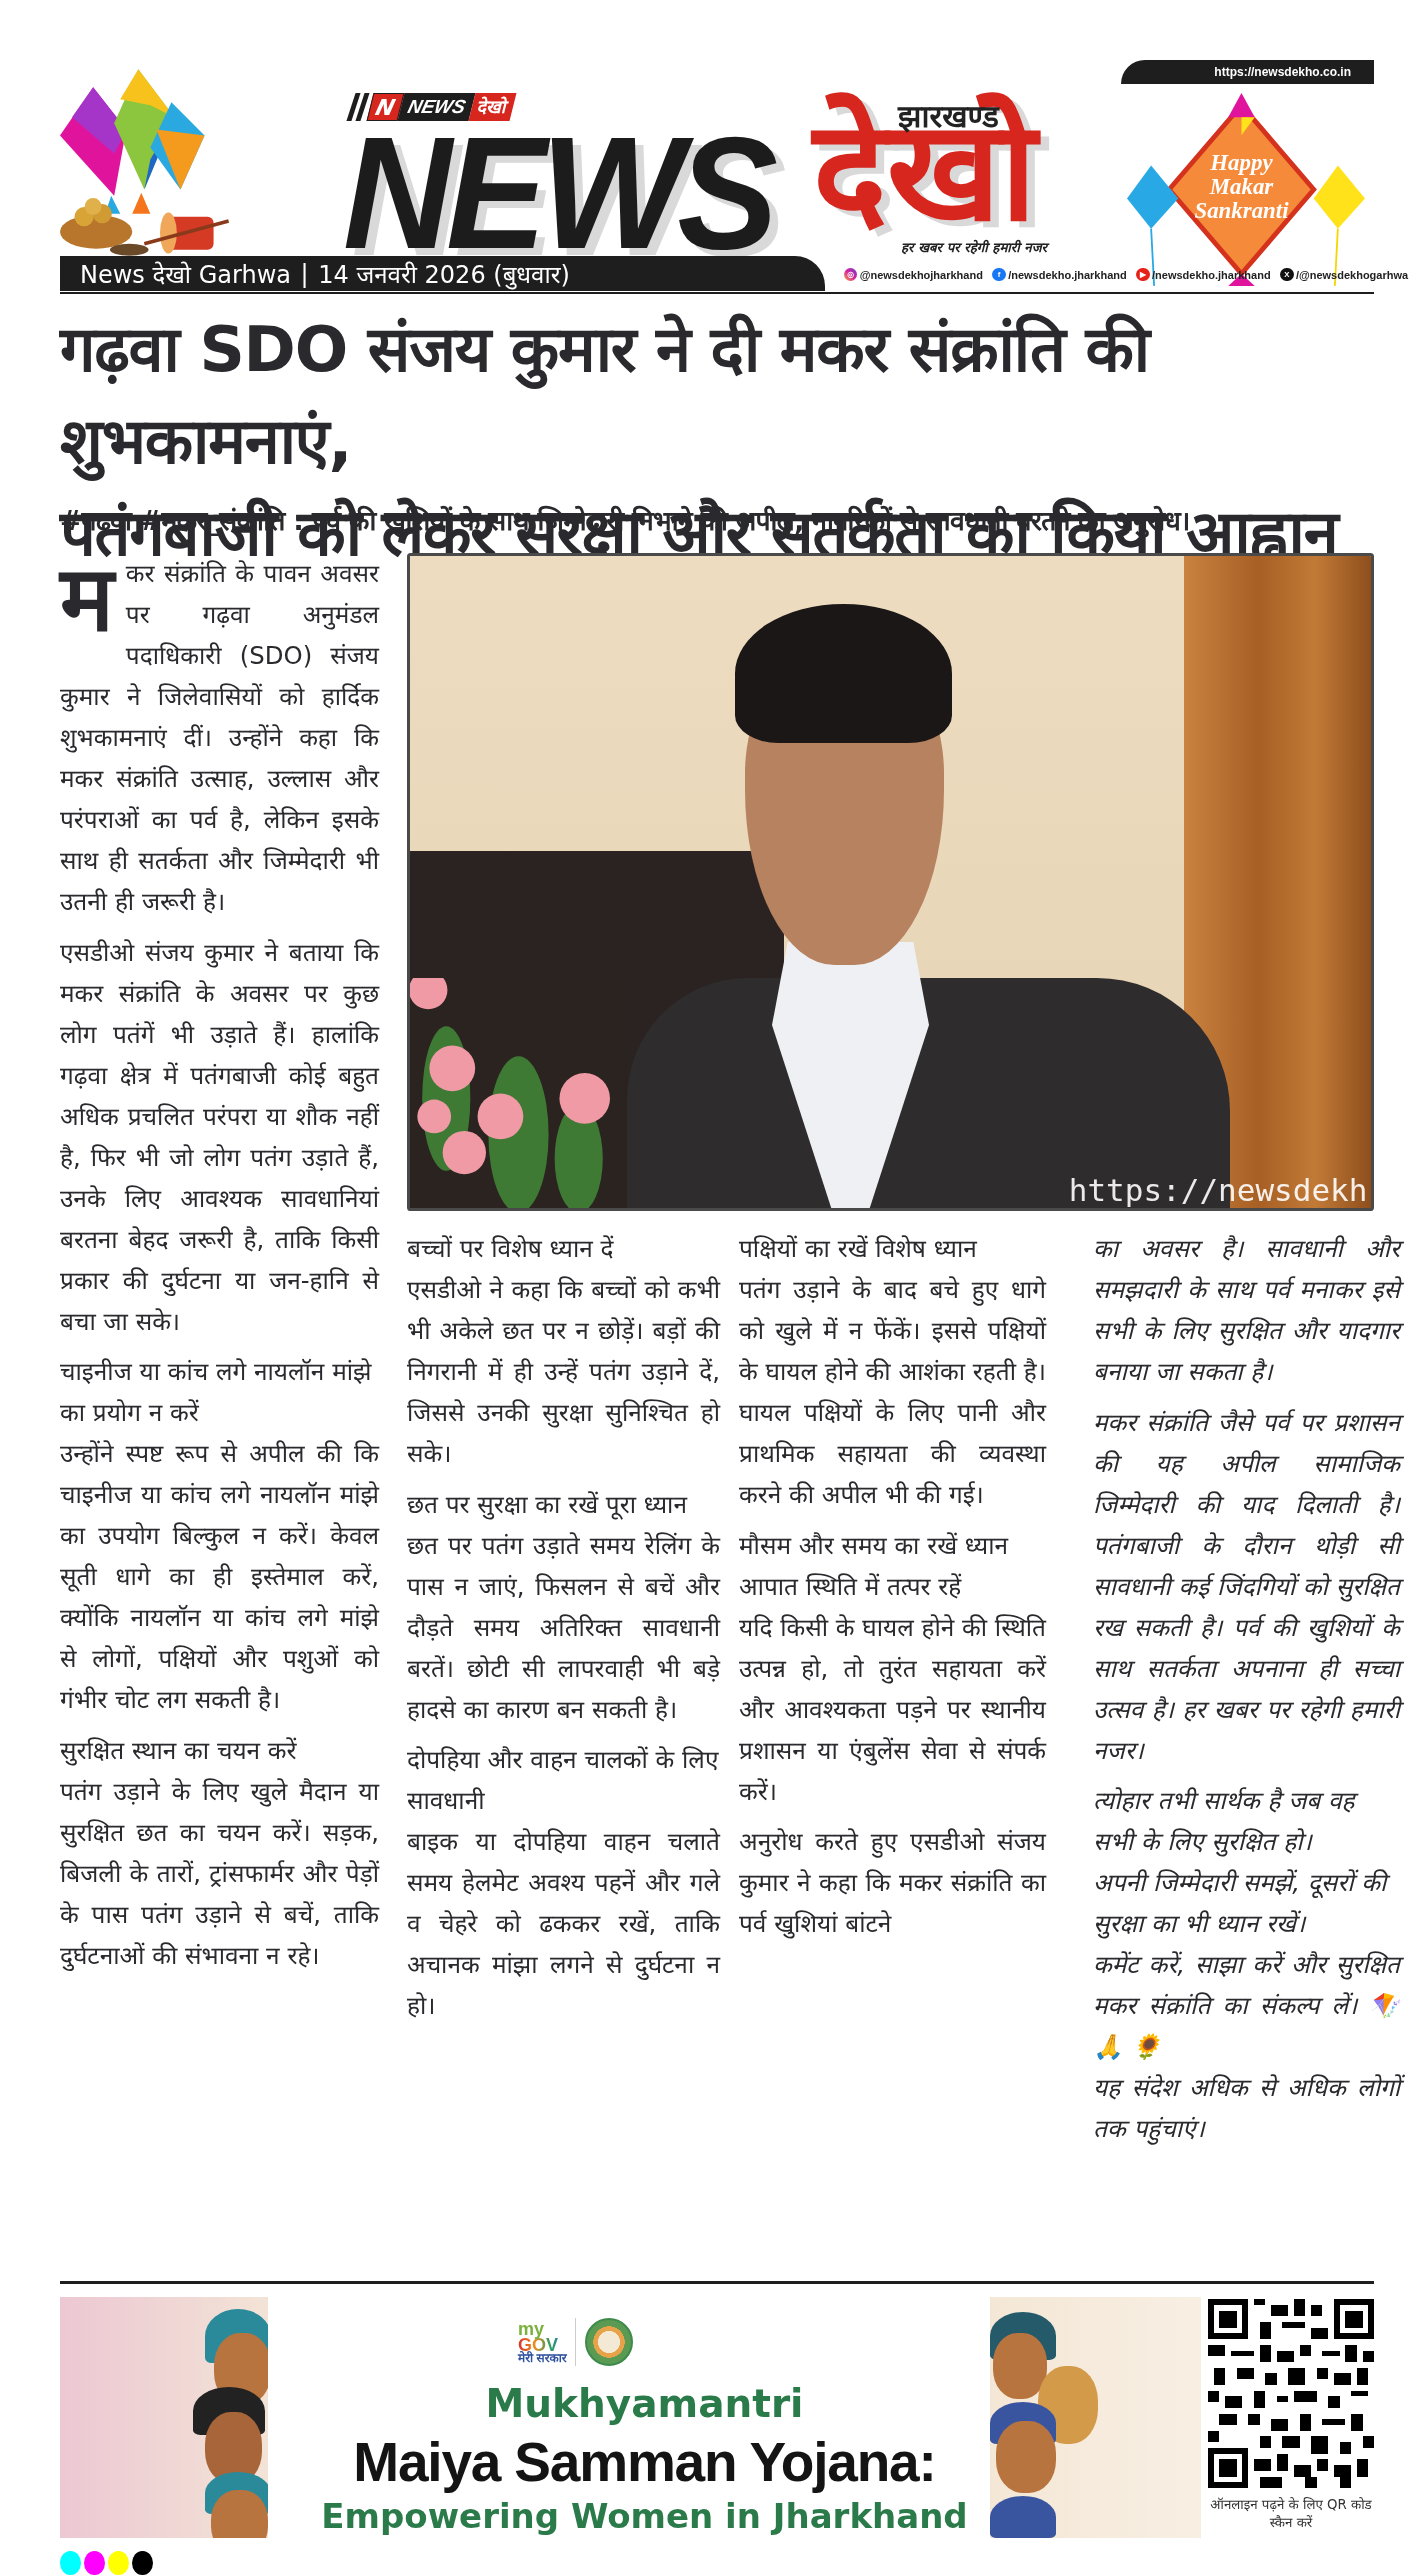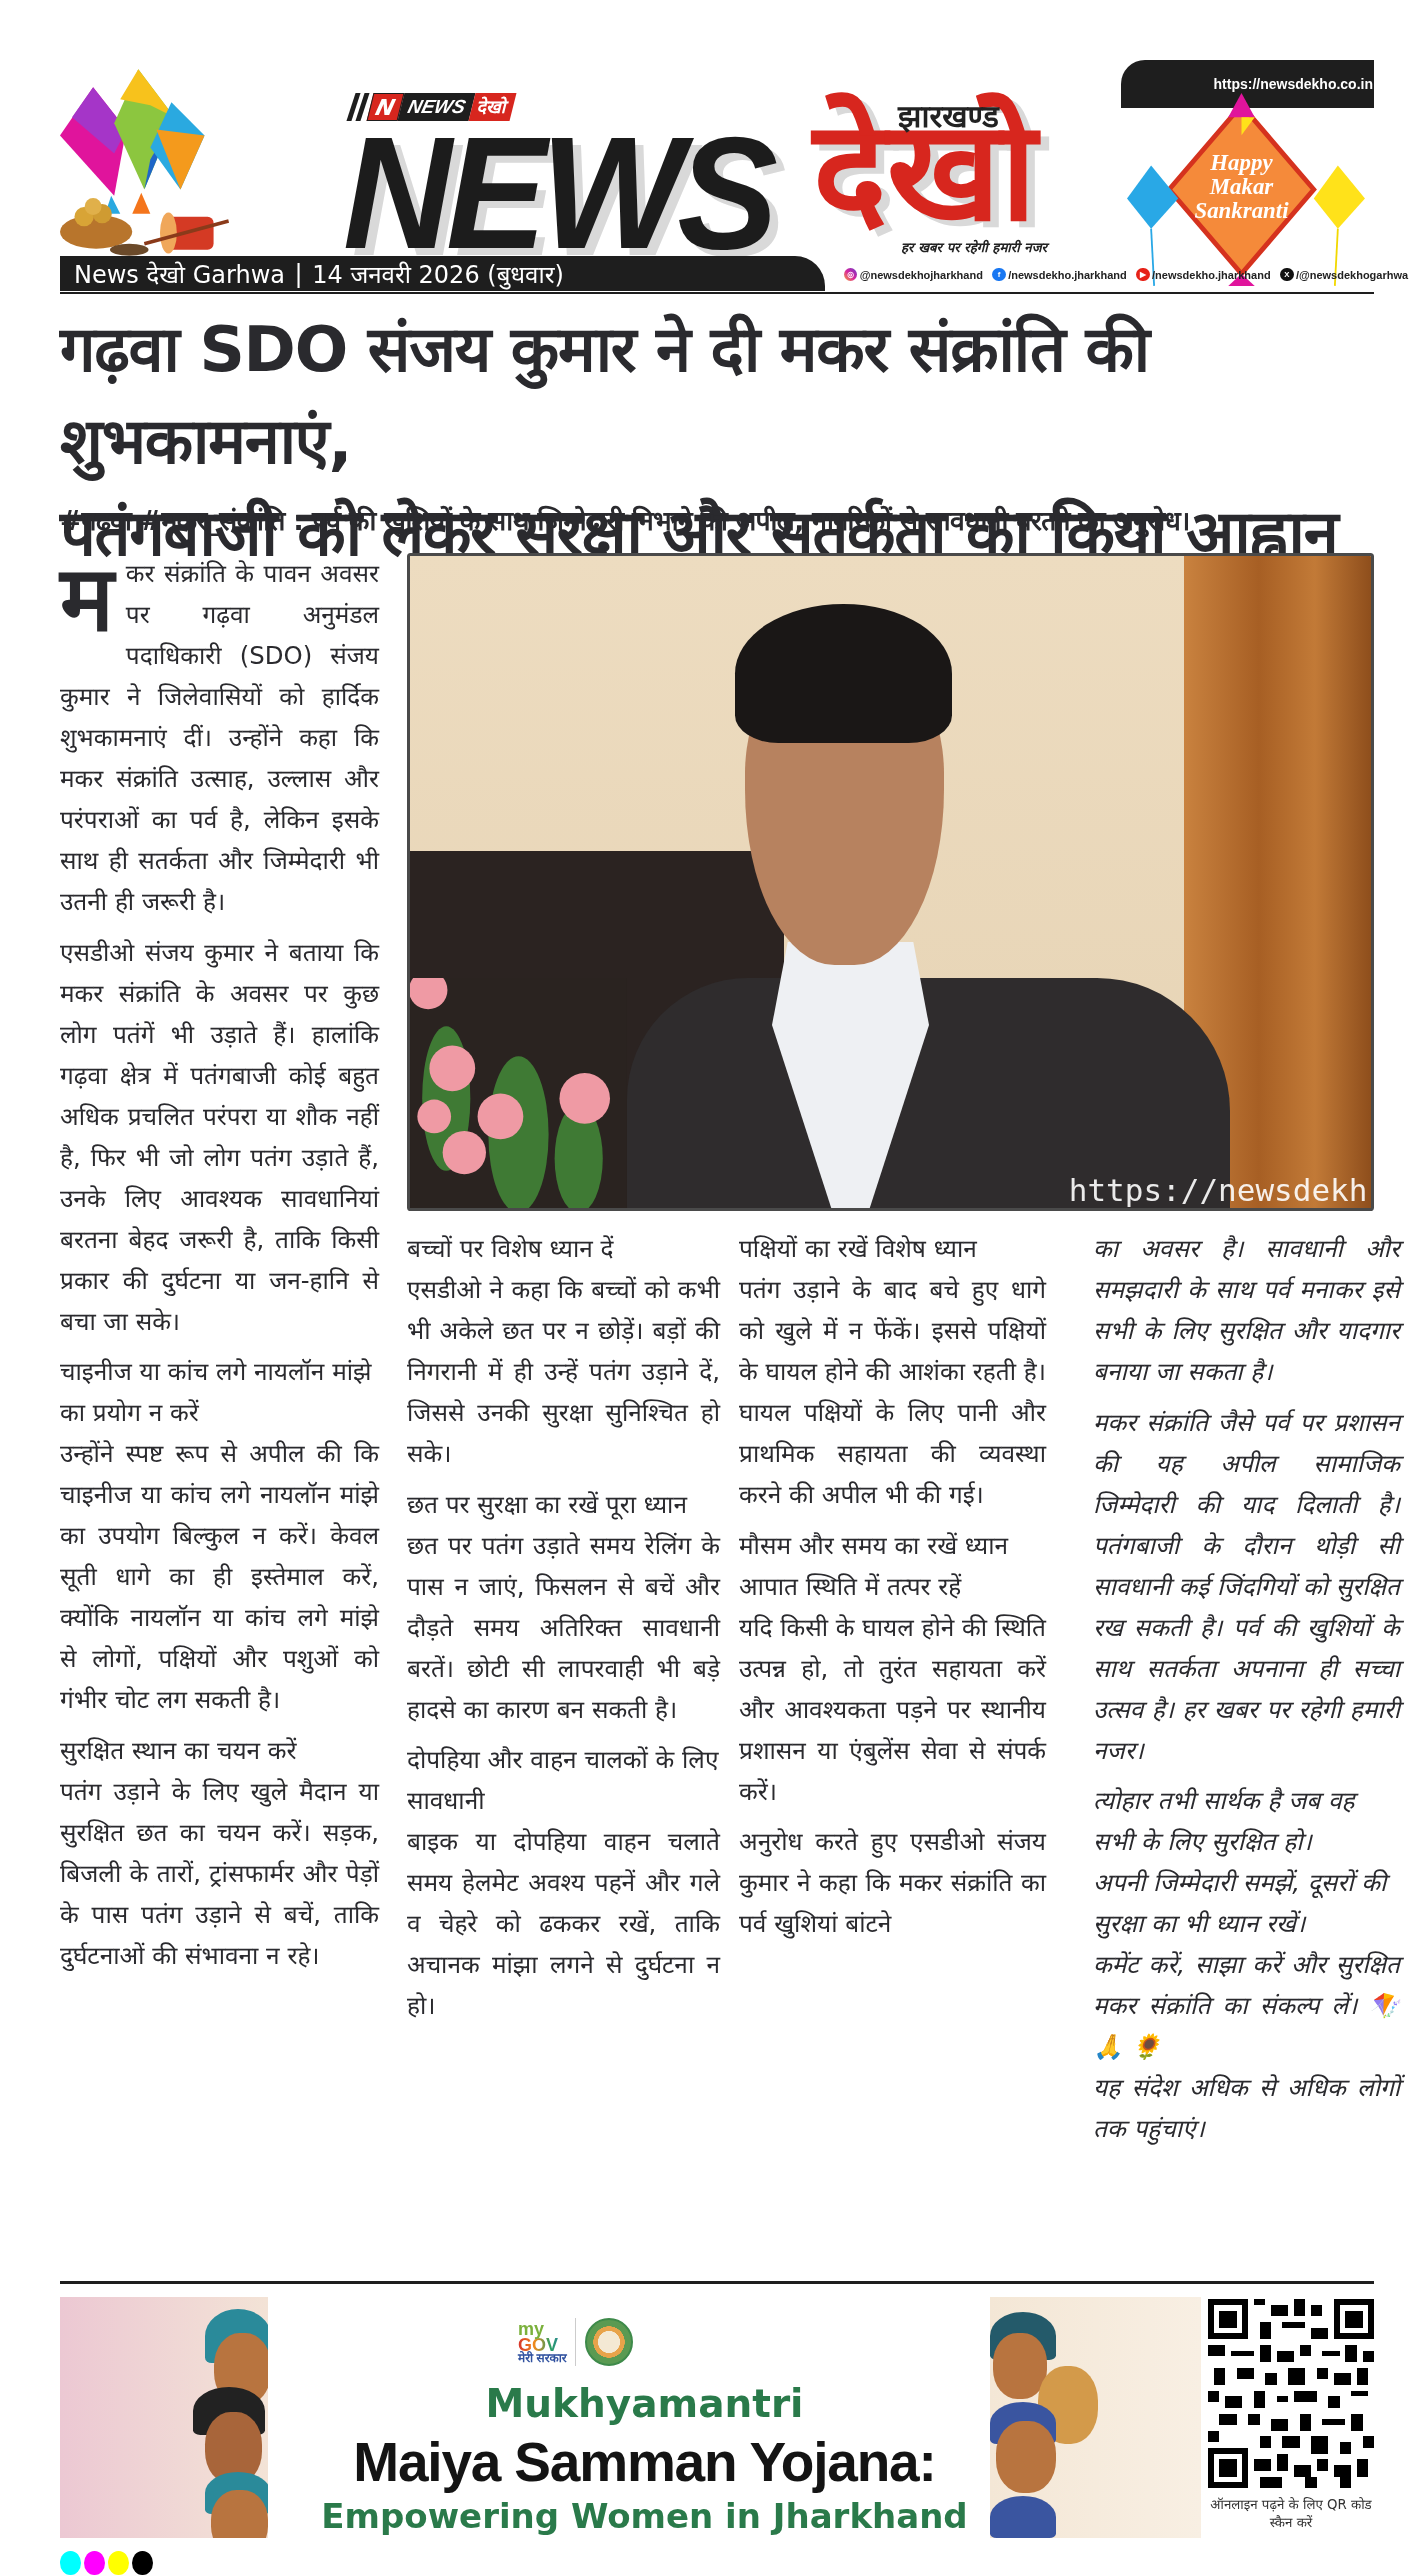--- a/index.html
+++ b/index.html
@@ -14,24 +14,24 @@
   .small-logo .bars i { position: absolute; top: 0; width: 4.8px; height: 28px; background: #1e1e1e; transform: skewX(-18deg); }
   .small-logo .n-box { width: 31px; height: 28px; background: #d7261e; border: 1.8px solid #1e1e1e; transform: skewX(-14deg); color: #fff; font-weight: bold; font-size: 22px; display: flex; align-items: center; justify-content: center; font-style: italic; }
   .small-logo .news { background: #1e1e1e; color: #fff; font-weight: bold; font-style: italic; font-size: 19px; padding: 0 7.2px; height: 28px; line-height: 28px; transform: skewX(-14deg); font-family: "Liberation Sans", sans-serif; }
   .small-logo .dekho { background: #d7261e; color: #fff; font-weight: bold; font-size: 18px; padding: 0 6px; height: 28px; line-height: 28px; transform: skewX(-14deg); }
 
   .big-news { position: absolute; left: 283px; top: 60px; font-family: "Liberation Sans", sans-serif; font-weight: 900; font-style: italic; font-size: 151px; line-height: 151px; letter-spacing: -6px; color: #1c1c1c; text-shadow: 8.4px 6px 0 #d9d9d9; transform: scaleY(1.06); }
   .big-dekho { position: absolute; left: 753px; top: 24px; font-weight: bold; font-size: 139px; line-height: 181px; color: #d7261e; text-shadow: 8.4px 6px 0 #d9d9d9; }
   .jharkhand { position: absolute; left: 838px; top: 37px; font-size: 31px; font-weight: bold; color: #222; }
   .tagline { position: absolute; left: 841px; top: 181px; font-size: 13.3px; font-style: italic; font-weight: bold; color: #222; }
 
-  .url-badge { position: absolute; left: 1061px; top: 3px; width: 253px; height: 48px; background: #1e1e1e; border-radius: 24px 0 0 0; color: #fff; font-family: "Liberation Sans", sans-serif; font-weight: bold; font-size: 14px; display: flex; align-items: center; justify-content: flex-end; padding-right: 1px; }
+  .url-badge { position: absolute; left: 1061px; top: 3px; width: 253px; height: 24px; background: #1e1e1e; border-radius: 24px 0 0 0; color: #fff; font-family: "Liberation Sans", sans-serif; font-weight: bold; font-size: 12px; display: flex; align-items: center; justify-content: flex-end; padding-right: 23px; }
   .sankranti-art { position: absolute; left: 1061px; top: 36px; width: 253px; height: 193px; }
 
-  .dateline { position: absolute; left: 0; top: 199px; width: 765px; height: 35px; background: #1e1e1e; border-top-right-radius: 30px; color: #fff; display: flex; align-items: center; padding-left: 14px; font-size: 24px; }
+  .dateline { position: absolute; left: 0; top: 199px; width: 765px; height: 35px; background: #1e1e1e; border-top-right-radius: 30px; color: #fff; display: flex; align-items: center; padding-left: 20px; font-size: 24px; }
   .dateline .sep { margin: 0 9.6px; }
   .socials { position: absolute; left: 784px; top: 211px; display: flex; align-items: center; gap: 4.8px; font-family: "Liberation Sans", sans-serif; font-weight: bold; font-size: 11px; color: #222; }
   .socials .ico { width: 13.3px; height: 13.3px; border-radius: 50%; display: inline-flex; align-items: center; justify-content: center; color: #fff; font-size: 7.8px; font-weight: bold; }
   .socials .item { display: flex; align-items: center; gap: 2.4px; margin-right: 4.8px; }
   .rule-top { position: absolute; left: 0; top: 235px; width: 1314px; height: 2.4px; background: #1e1e1e; }
 
   
   .headline { position: absolute; left: 60px; top: 304px; width: 1314px; font-size: 63px; line-height: 92px; font-weight: bold; color: #2a2a2e; letter-spacing: -1.2px; }
   .subhead { position: absolute; left: 60px; top: 504px; width: 1314px; font-size: 26.5px; line-height: 34px; font-weight: bold; color: #2a2a2e; letter-spacing: -0.6px; }
 

